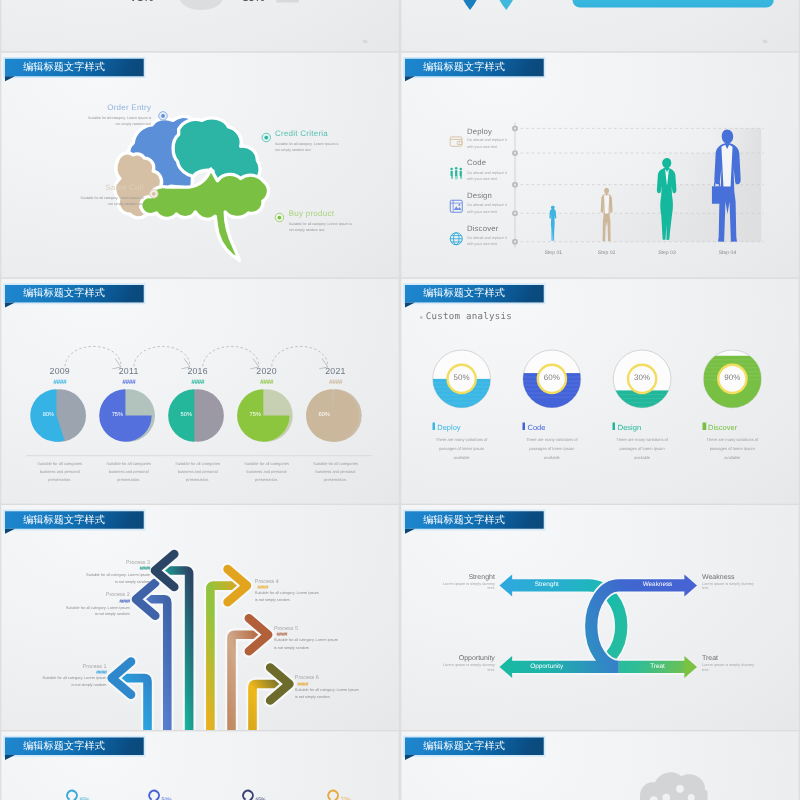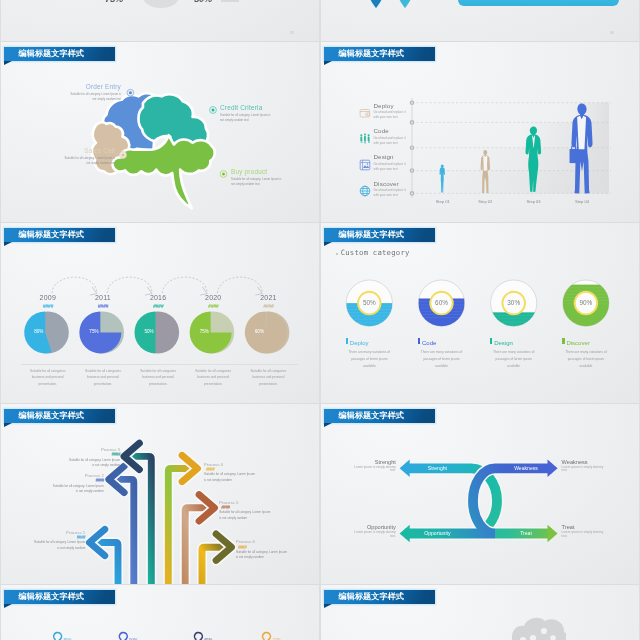--- a/index.html
+++ b/index.html
@@ -9,21 +9,21 @@
   #grid{position:absolute;left:0;top:0;width:640px;height:640px;}
   .slide{position:absolute;width:318px;height:180px;overflow:hidden;
          background:
            radial-gradient(135% 155% at 24% 12%, #f7f8fa 0%, #f2f3f5 26%, #edeef0 52%, #e7e8ea 78%, #e2e3e5 100%);
   }
   .ribbon{position:absolute;left:2.5px;top:5px;height:14px;width:111px;
           background:linear-gradient(114deg,#1f87cf 0%,#1a7fc6 24%,#1171b4 48%,#0c5d9c 70%,#0a4c81 88%,#0b4a7c 100%);
           box-shadow:0 0 0 1.4px rgba(206,231,250,.92);
           }
   .ribbon b{position:absolute;left:15px;top:2.1px;color:#ffffff;font-size:8.1px;
-               line-height:9px;letter-spacing:.1px;white-space:nowrap;font-weight:bold;
+               line-height:9px;letter-spacing:.1px;white-space:nowrap;font-weight:normal;
                font-family:"DejaVu Sans",sans-serif;text-align:right;}
   .ribbon i{position:absolute;left:.6px;top:14px;width:0;height:0;
           border-left:8.5px solid #0a4676;border-bottom:4.5px solid transparent;}
   .lbl{position:absolute;white-space:nowrap;}
 </style>
 </head>
 <body>
 
 <div id="grid">
 
@@ -237,21 +237,21 @@
         <div style="position: absolute; left: 245.4px; top: 145px; width: 44px; text-align: center; font-size: 3.2px; line-height: 6.3px; color: rgb(157, 157, 157);">Suitable for all categories business and personal presentation.</div>
         <div style="position: absolute; left: 20px; top: 141.2px; width: 277px; height: 0.6px; background: rgb(222, 222, 222);"></div>
       </div>
 </div>
 
 <div class="slide" id="s4" style="left:321px;top:223px;">
   <div class="ribbon">
         <b>编辑标题文字样式</b>
         <i></i>
       </div>
-  <div class="lbl" style="left:19.7px;top:25.3px;font-size:7.3px;color:#757575;letter-spacing:.2px;font-family:'DejaVu Sans Mono',monospace;">Custom category</div>
+  <div class="lbl" style="left:19.7px;top:25.3px;font-size:7.3px;color:#757575;letter-spacing:.2px;font-family:'DejaVu Sans Mono',monospace;">Custom analysis</div>
   <div style="position:absolute;left:14.5px;top:29.5px;width:2.6px;height:2.6px;border-radius:50%;background:#bcbcbc;"></div>
   <svg width="318" height="180" style="position:absolute;left:0;top:0;">
         <g id="ca-circles">
           <defs>
             <clipPath id="cap0">
               <circle cx="48.3" cy="80.1" r="23.1"></circle>
             </clipPath>
             <clipPath id="cap1">
               <circle cx="120.5" cy="80.1" r="23.1"></circle>
             </clipPath>

